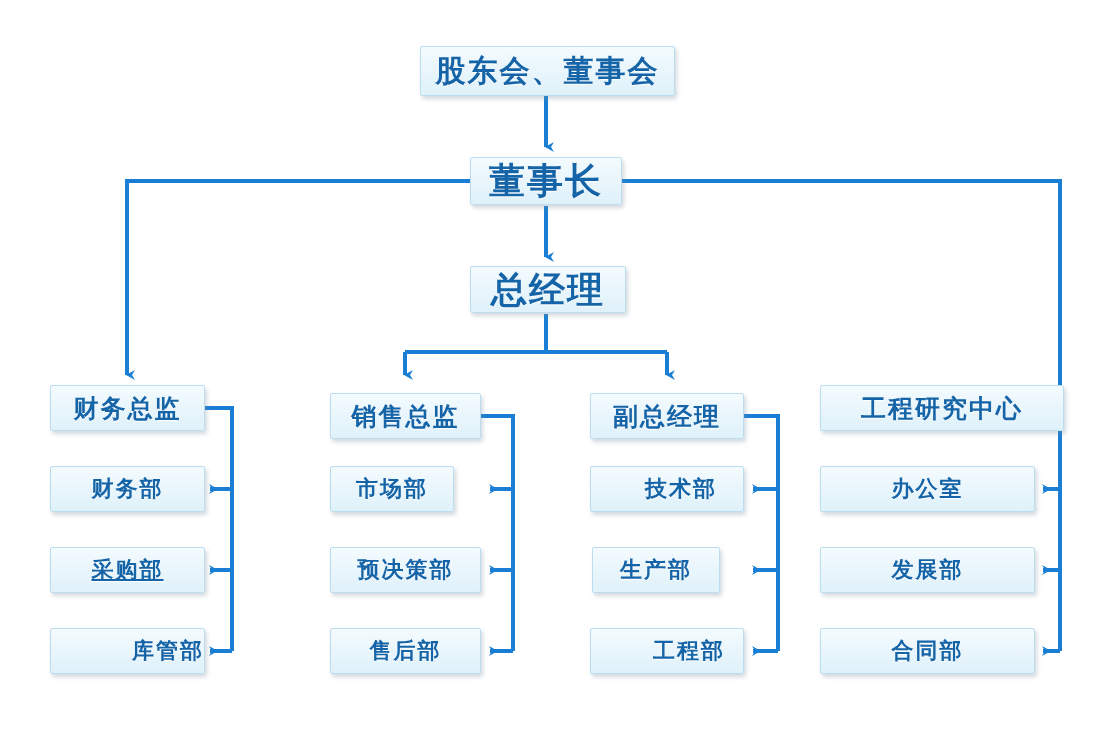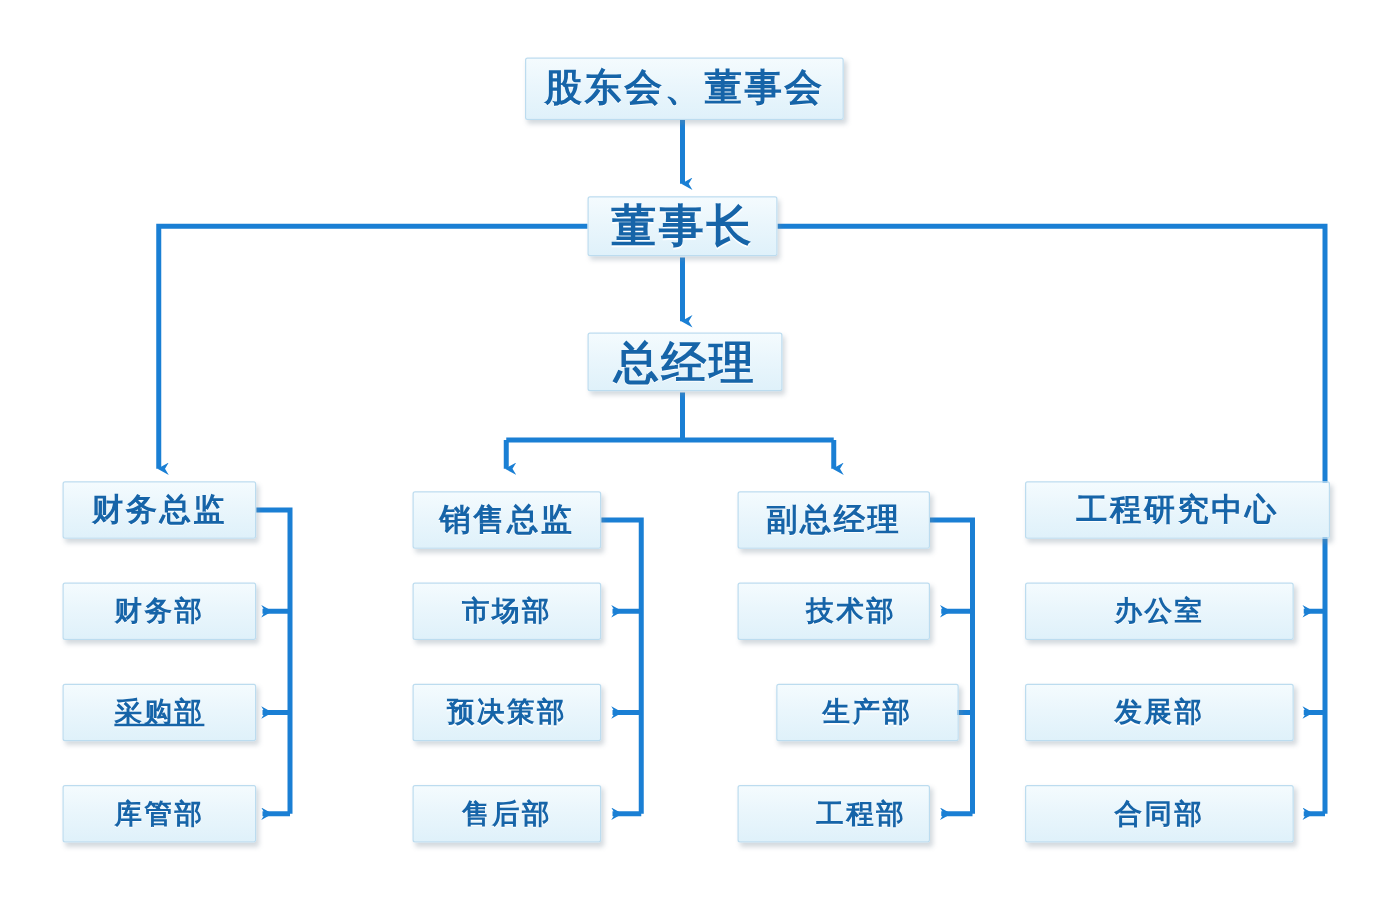--- a/index.html
+++ b/index.html
@@ -118,44 +118,44 @@
 
   <div class="node lvl-head" style="left:50px; top:385px; width:155px; height:46px;">
     <span class="node-label">财务总监</span>
   </div>
   <div class="node lvl-dept" style="left:50px; top:466px; width:155px; height:46px;">
     <span class="node-label">财务部</span>
   </div>
   <div class="node lvl-dept" style="left:50px; top:547px; width:155px; height:46px;text-decoration:underline;">
     <span class="node-label">采购部</span>
   </div>
-  <div class="node lvl-dept" style="left:50px; top:628px; width:155px; height:46px;">
+  <div class="node lvl-dept" style="left:50px; top:628px; width:155px; height:46px;justify-content:flex-end;">
     <span class="node-label">库管部</span>
   </div>
 
   <div class="node lvl-head" style="left:330px; top:393px; width:151px; height:46px;">
     <span class="node-label">销售总监</span>
   </div>
-  <div class="node lvl-dept" style="left:330px; top:466px; width:151px; height:46px;">
+  <div class="node lvl-dept" style="left:330px; top:466px; width:124px; height:46px;">
     <span class="node-label">市场部</span>
   </div>
   <div class="node lvl-dept" style="left:330px; top:547px; width:151px; height:46px;">
     <span class="node-label">预决策部</span>
   </div>
   <div class="node lvl-dept" style="left:330px; top:628px; width:151px; height:46px;">
     <span class="node-label">售后部</span>
   </div>
 
   <div class="node lvl-head" style="left:590px; top:393px; width:154px; height:46px;">
     <span class="node-label">副总经理</span>
   </div>
   <div class="node lvl-dept" style="left:590px; top:466px; width:154px; height:46px;padding-left:28px;">
     <span class="node-label">技术部</span>
   </div>
-  <div class="node lvl-dept" style="left:621px; top:547px; width:146px; height:46px;">
+  <div class="node lvl-dept" style="left:592px; top:547px; width:128px; height:46px;">
     <span class="node-label">生产部</span>
   </div>
   <div class="node lvl-dept" style="left:590px; top:628px; width:154px; height:46px;padding-left:44px;">
     <span class="node-label">工程部</span>
   </div>
 
   <div class="node lvl-head" style="left:820px; top:385px; width:244px; height:46px;">
     <span class="node-label">工程研究中心</span>
   </div>
   <div class="node lvl-dept" style="left:820px; top:466px; width:215px; height:46px;">

